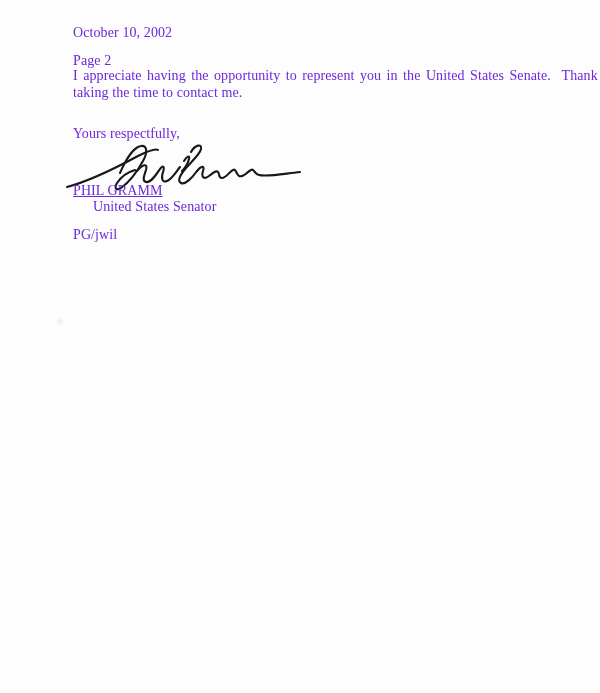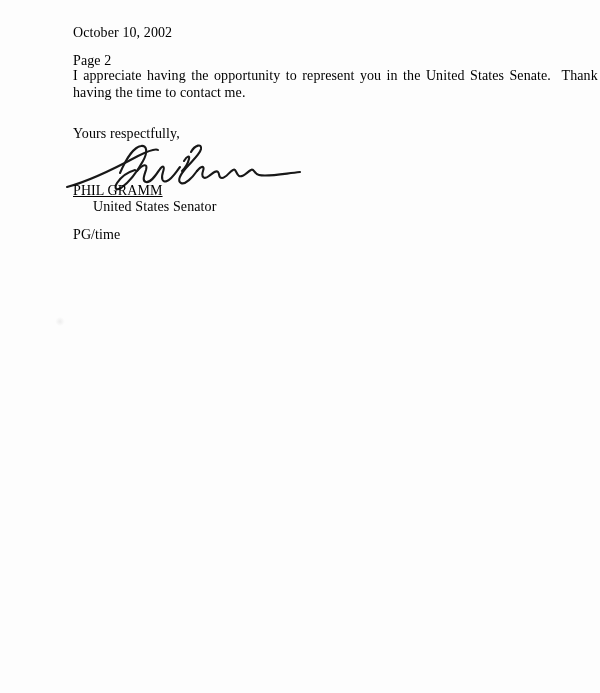--- a/index.html
+++ b/index.html
@@ -16,21 +16,21 @@
     background: #fdfdfd;
     color: #1c1c1c;
   }
   .txt {
     position: absolute;
     left: 73px;
     font-size: 14px;
     line-height: 16px;
     letter-spacing: 0.1px;
     white-space: pre;
-    color: #000000;
+    color: #6d28d9;
   }
   .date-line   { top: 25px; }
   .page-line   { top: 41px; margin-top: 12px; }
   .body-line-1 { top: 68px;  word-spacing: 1.8px; }
   .body-line-2 { top: 85px; }
   .closing     { top: 126px; }
   .signer-name { top: 183px; text-decoration: underline; }
   .signer-title{ top: 199px; margin-left: 20px; }
   .ref-initials{ top: 227px; }
   .signature {
@@ -61,21 +61,21 @@
 <body>
 
 <div class="page">
 
   <div class="txt date-line">October 10, 2002</div>
 
   <div class="txt page-line">Page 2</div>
 
   <div class="txt body-line-1">I appreciate having the opportunity to represent you in the United States Senate.  Thank you for</div>
 
-  <div class="txt body-line-2">having the time to contact me.</div>
+  <div class="txt body-line-2">taking the time to contact me.</div>
 
   <div class="txt closing">Yours respectfully,</div>
 
   <svg class="signature" viewBox="0 0 240 54" xmlns="http://www.w3.org/2000/svg" aria-hidden="true">
 
     <path d="M 3,46 C 22,41 48,29 74,15 C 84,10 91,7 94,9"></path>
 
     <path d="M 56,32 C 62,18 70,6 77,5 C 83,4 84,11 79,20 C 73,31 64,42 57,47 C 52,50 50,47 53,42 C 57,36 64,31 71,29"></path>
 
     <path d="M 73,30 C 79,23 84,22 82,29 C 80,35 78,40 82,41 C 87,42 92,34 96,28 C 99,24 101,25 99,31 C 97,37 98,42 103,40 C 108,38 112,31 116,26"></path>
@@ -84,17 +84,17 @@
 
     <path d="M 127,11 C 131,4 138,2 137,8 C 136,13 129,19 122,27 C 116,34 113,40 117,42 C 121,44 128,37 133,30"></path>
 
     <path d="M 133,30 C 137,25 141,24 139,30 C 137,36 140,39 145,35 C 149,32 152,29 154,31 C 156,33 154,37 158,37 C 162,37 165,31 169,29 C 172,27 172,33 175,35 C 179,37 183,31 187,29 C 190,27 190,33 195,34 C 203,36 218,33 236,31"></path>
   </svg>
 
   <div class="txt signer-name">PHIL GRAMM</div>
 
   <div class="txt signer-title">United States Senator</div>
 
-  <div class="txt ref-initials">PG/time</div>
+  <div class="txt ref-initials">PG/jwil</div>
 
   <div class="scan-artifact"></div>
 
 </div>
 
 </body></html>

